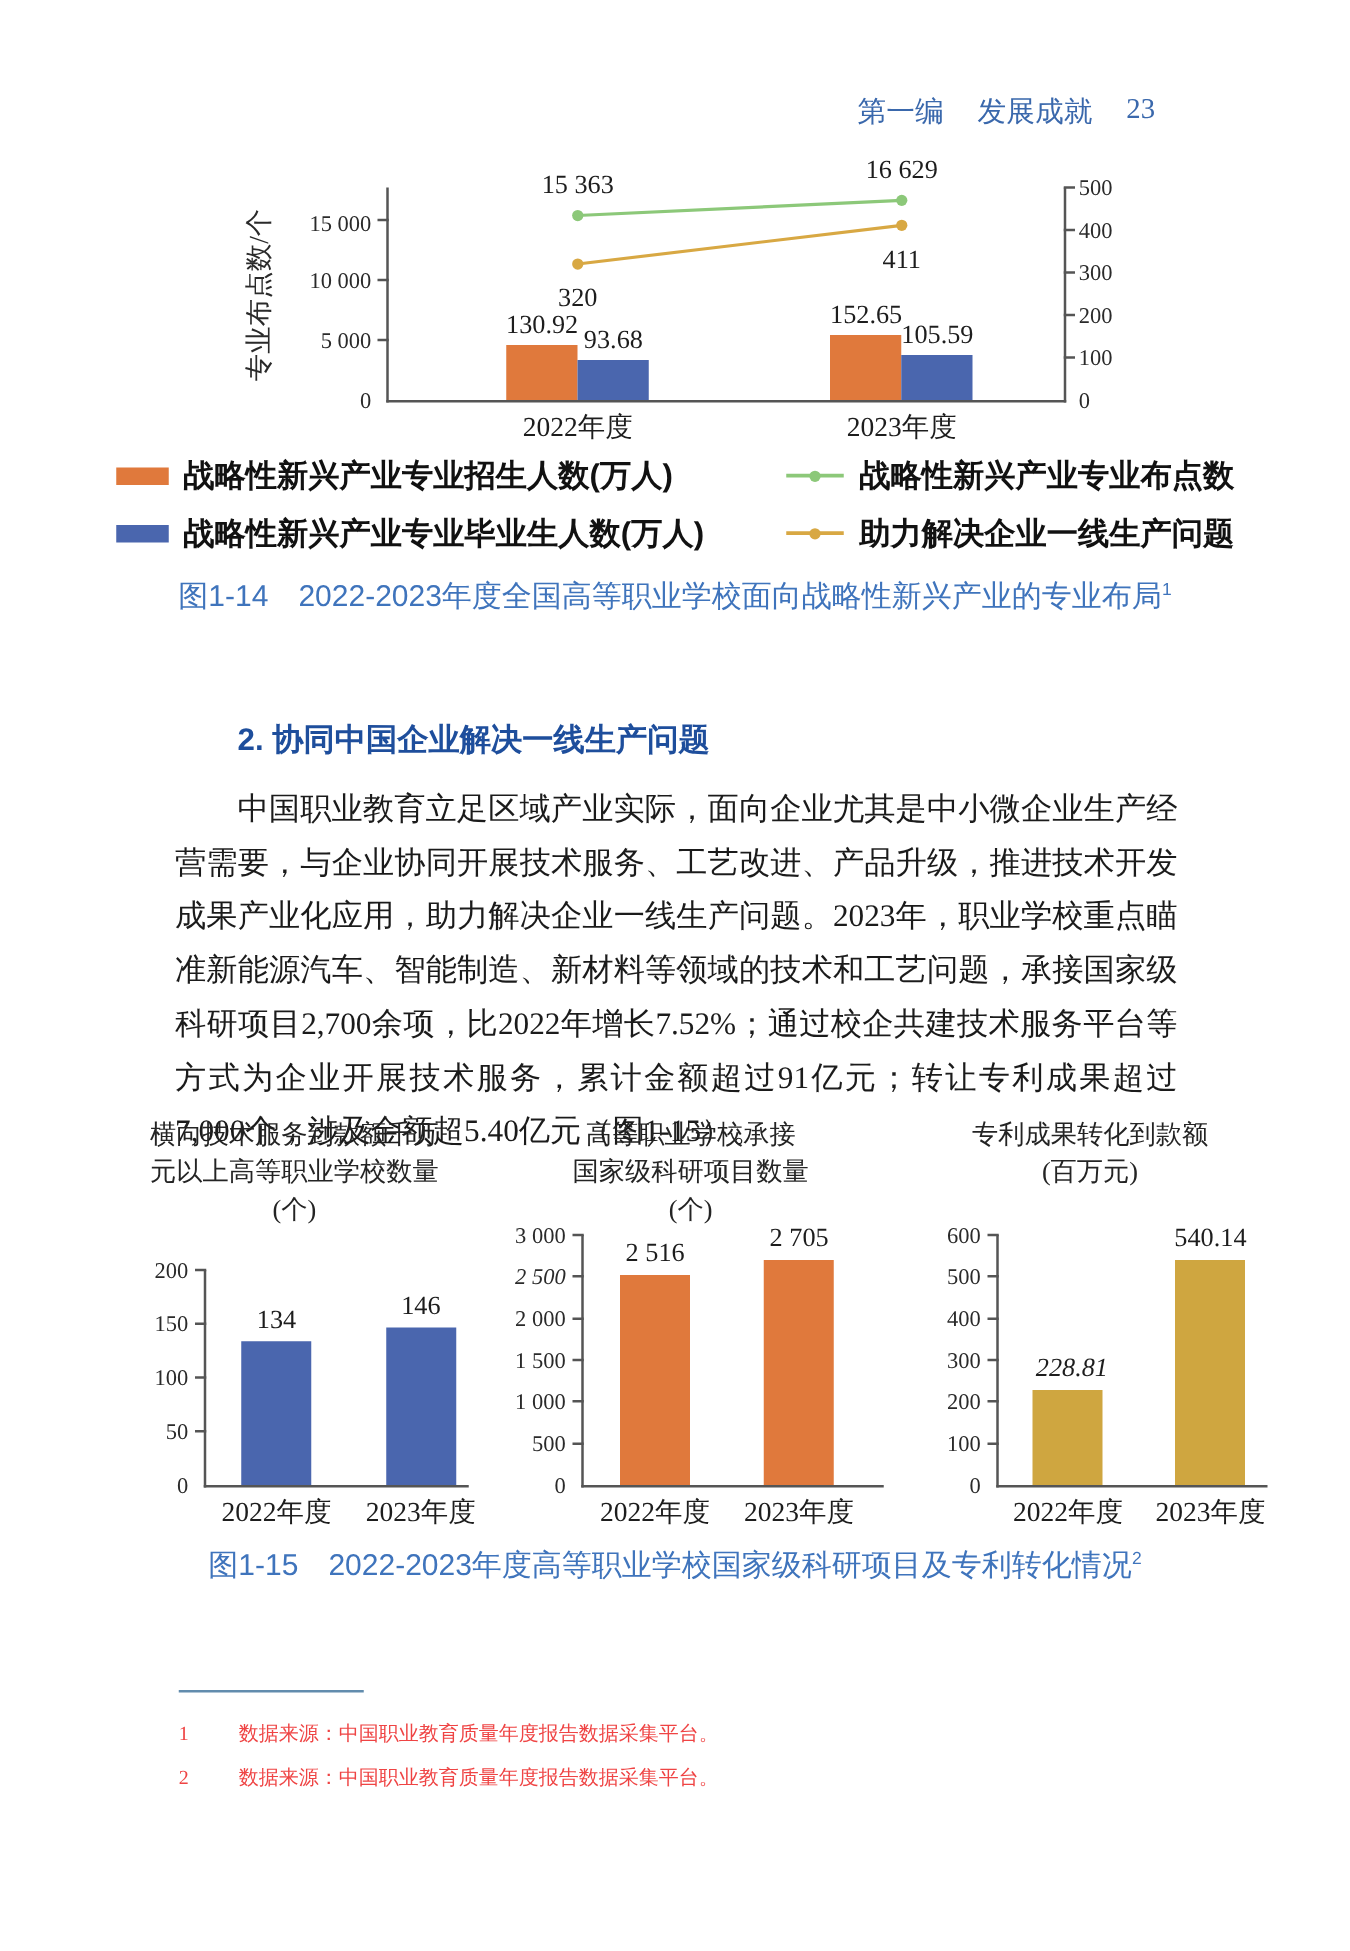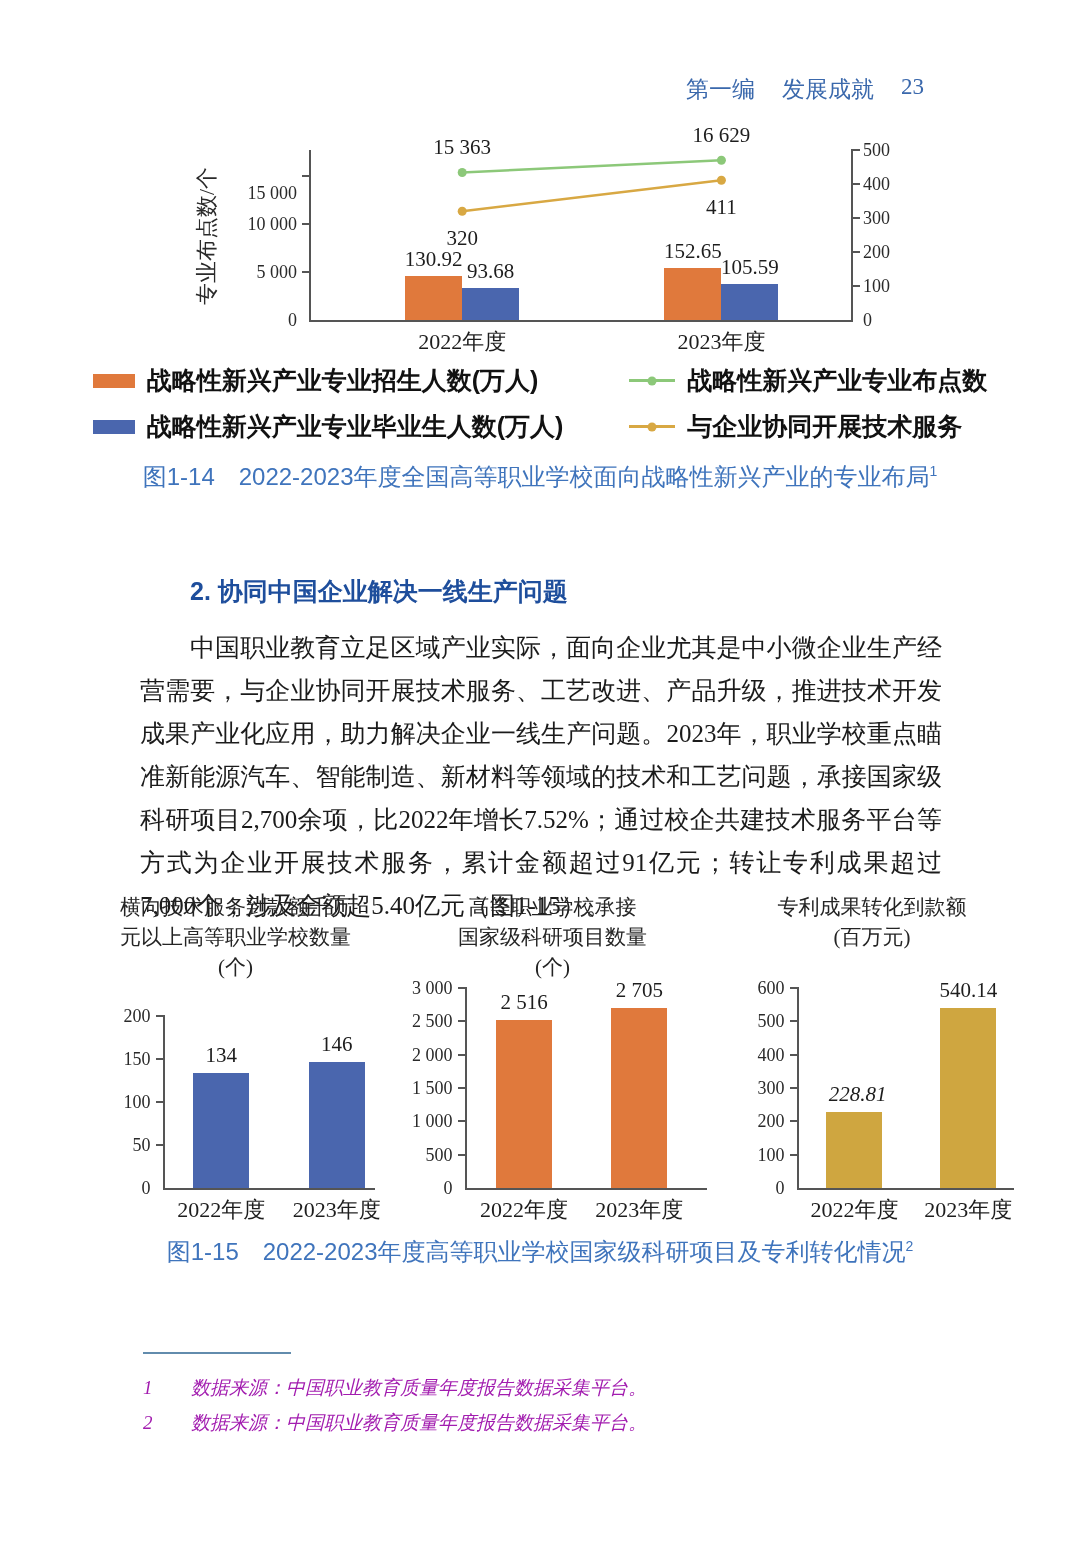--- a/index.html
+++ b/index.html
@@ -58,21 +58,21 @@
               display:flex; justify-content:center; gap:24px; padding-left:30px; box-sizing:border-box; }
   .mini-chart { display:flex; flex-direction:column; height:330px; }
   .mini-title { text-align:center; white-space:pre-line; font-size:21px; line-height:30px; color:#242424; }
   .mini-body { margin-top:auto; display:flex; margin-bottom:32px; }
   .yaxis { width:66px; position:relative; flex-shrink:0; }
   .plot { position:relative; border-left:2px solid #555; border-bottom:2px solid #555; }
 
   .caption15 { position:absolute; top:1236px; width:100%; margin-top:0; }
 
   
-  .footnotes { position:absolute; top:1352px; left:143px; font-size:19px; color:#a21caf;font-style:italic; }
+  .footnotes { position:absolute; top:1352px; left:143px; font-size:16px; color:#ef4444; }
   .fn-divider { width:148px; height:2px; background:#628CAD; margin-bottom:16px; }
   .fn-row { line-height:35px; }
   .fn-num { display:inline-block; width:48px; }
 </style>
 </head>
 <body>
 
 <div class="page">
 
   <div class="page-header">
@@ -83,21 +83,21 @@
 
   <div class="figure14">
     <div class="combo">
       <div class="combo-ylabel">
         <span>专业布点数/个</span>
       </div>
       <div class="combo-laxis" id="combo-laxis" style="height: 170px;">
           <div class="tick-label" style="bottom: -12px;">0</div>
           <div class="tick-label" style="bottom: 36.0226px;">5 000</div>
           <div class="tick-label" style="bottom: 84.0452px;">10 000</div>
-          <div class="tick-label" style="bottom: 115px;">15 000</div>
+          <div class="tick-label" style="bottom: 129px;">15 000</div>
         </div>
       <div class="combo-plot" id="combo-plot" style="height: 170px; width: 540px;">
           <div class="tick-mark" style="bottom: 47.0226px;"></div>
           <div class="tick-mark" style="bottom: 95.0452px;"></div>
           <div class="tick-mark" style="bottom: 143.068px;"></div>
           <div class="tick-mark right" style="bottom: 33px;"></div>
           <div class="tick-mark right" style="bottom: 67px;"></div>
           <div class="tick-mark right" style="bottom: 101px;"></div>
           <div class="tick-mark right" style="bottom: 135px;"></div>
           <div class="tick-mark right" style="bottom: 169px;"></div>
@@ -145,21 +145,21 @@
           <div class="lg-text">战略性新兴产业专业布点数</div>
         </div>
         <div class="lg-item">
           <div class="lg-bar" style="background: rgb(74, 102, 174);"></div>
           <div class="lg-text">战略性新兴产业专业毕业生人数(万人)</div>
         </div>
         <div class="lg-item">
           <div class="lg-line" style="background: rgb(216, 168, 67);">
             <div class="lg-dot" style="background: rgb(216, 168, 67);"></div>
           </div>
-          <div class="lg-text">与企业协同开展技术服务</div>
+          <div class="lg-text">助力解决企业一线生产问题</div>
         </div>
       </div>
     <div class="caption">
       <span>图1-14　2022-2023年度全国高等职业学校面向战略性新兴产业的专业布局</span><sup>1</sup>
     </div>
   </div>
 
   <div class="section">
     <div class="heading">
       <span>2.</span>
@@ -199,21 +199,21 @@
       <div class="mini-title">高等职业学校承接
 国家级科研项目数量
 (个)</div>
       <div class="mini-body">
         <div class="yaxis" style="height: 200px;">
             <div class="tick-label" style="bottom: -12px;">0</div>
             <div class="tick-label" style="bottom: 21.3333px;">500</div>
             <div class="tick-label" style="bottom: 54.6667px;">1 000</div>
             <div class="tick-label" style="bottom: 88px;">1 500</div>
             <div class="tick-label" style="bottom: 121.333px;">2 000</div>
-            <div class="tick-label" style="bottom: 154.667px;">2 500</div>
+            <div class="tick-label" style="bottom: 154.667px; font-style: italic;">2 500</div>
             <div class="tick-label" style="bottom: 188px;">3 000</div>
           </div>
         <div class="plot" style="width: 240px; height: 200px;">
             <div class="tick-mark" style="bottom: 32.3333px;"></div>
             <div class="tick-mark" style="bottom: 65.6667px;"></div>
             <div class="tick-mark" style="bottom: 99px;"></div>
             <div class="tick-mark" style="bottom: 132.333px;"></div>
             <div class="tick-mark" style="bottom: 165.667px;"></div>
             <div class="tick-mark" style="bottom: 199px;"></div>
             <div class="bar" style="left: 29.6px; width: 56px; height: 167.733px; background: rgb(224, 121, 60);"></div>

